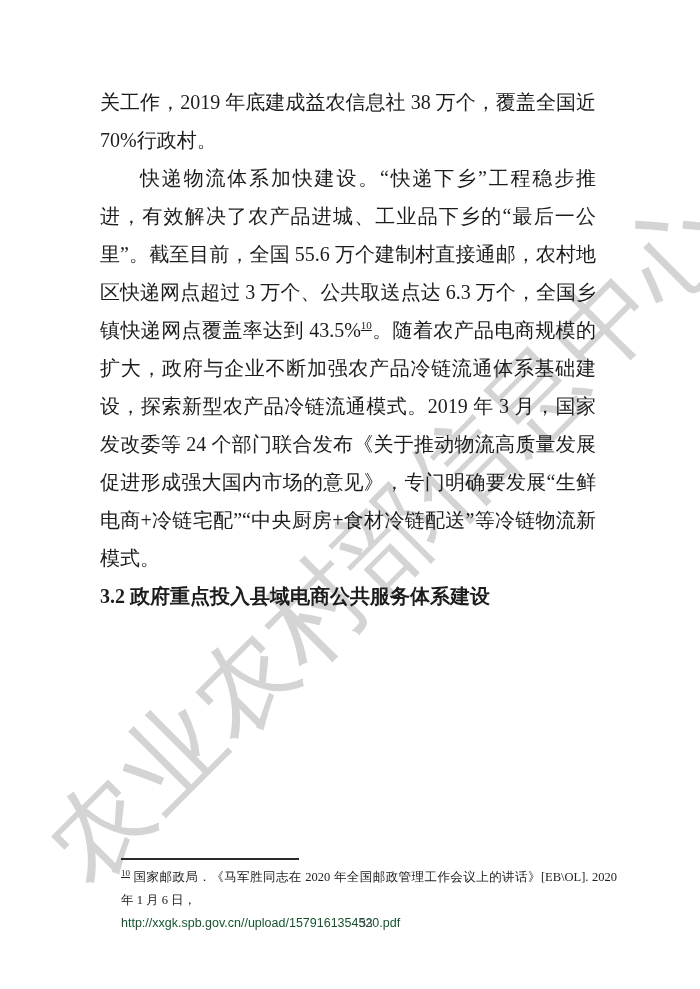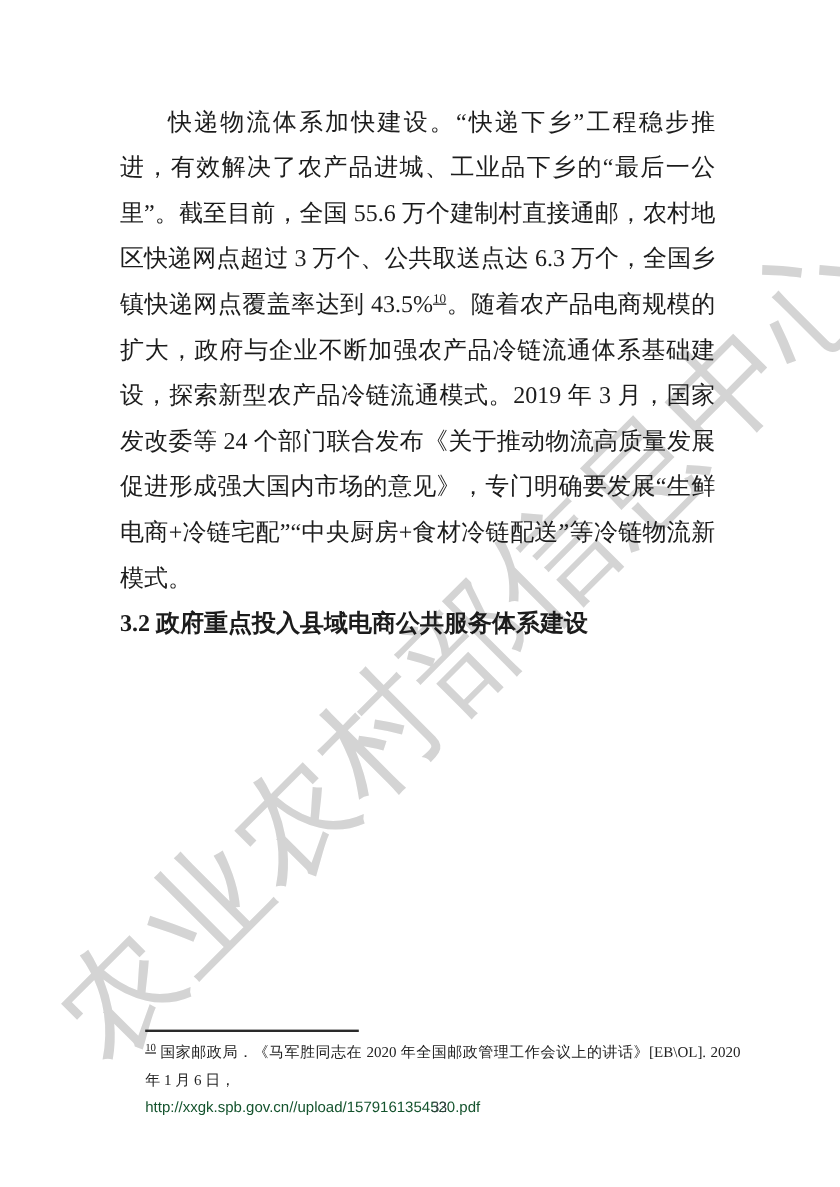--- a/index.html
+++ b/index.html
@@ -108,20 +108,21 @@
 </style>
 </head>
 <body>
 
 <div class="page">
 
   <div class="watermark">农业农村部信息中心</div>
 
   <div class="content">
 
+    <p class="no-indent">关工作，2019 年底建成益农信息社 38 万个，覆盖全国近 70%行政村。</p>
 
     <p><span>快递物流体系加快建设。“快递下乡”工程稳步推进，有效解决了农产品进城、工业品下乡的“最后一公里”。截至目前，全国 55.6 万个建制村直接通邮，农村地区快递网点超过 3 万个、公共取送点达 6.3 万个，全国乡镇快递网点覆盖率达到 43.5%</span><sup class="fn-ref">10</sup><span>。随着农产品电商规模的扩大，政府与企业不断加强农产品冷链流通体系基础建设，探索新型农产品冷链流通模式。2019 年 3 月，国家发改委等 24 个部门联合发布《关于推动物流高质量发展促进形成强大国内市场的意见》，专门明确要发展“生鲜电商+冷链宅配”“中央厨房+食材冷链配送”等冷链物流新模式。</span></p>
 
     <h2 class="heading">3.2 政府重点投入县域电商公共服务体系建设</h2>
 
 
   </div>
 
   <div class="footnote-area">
     <div class="footnote-rule"></div>

